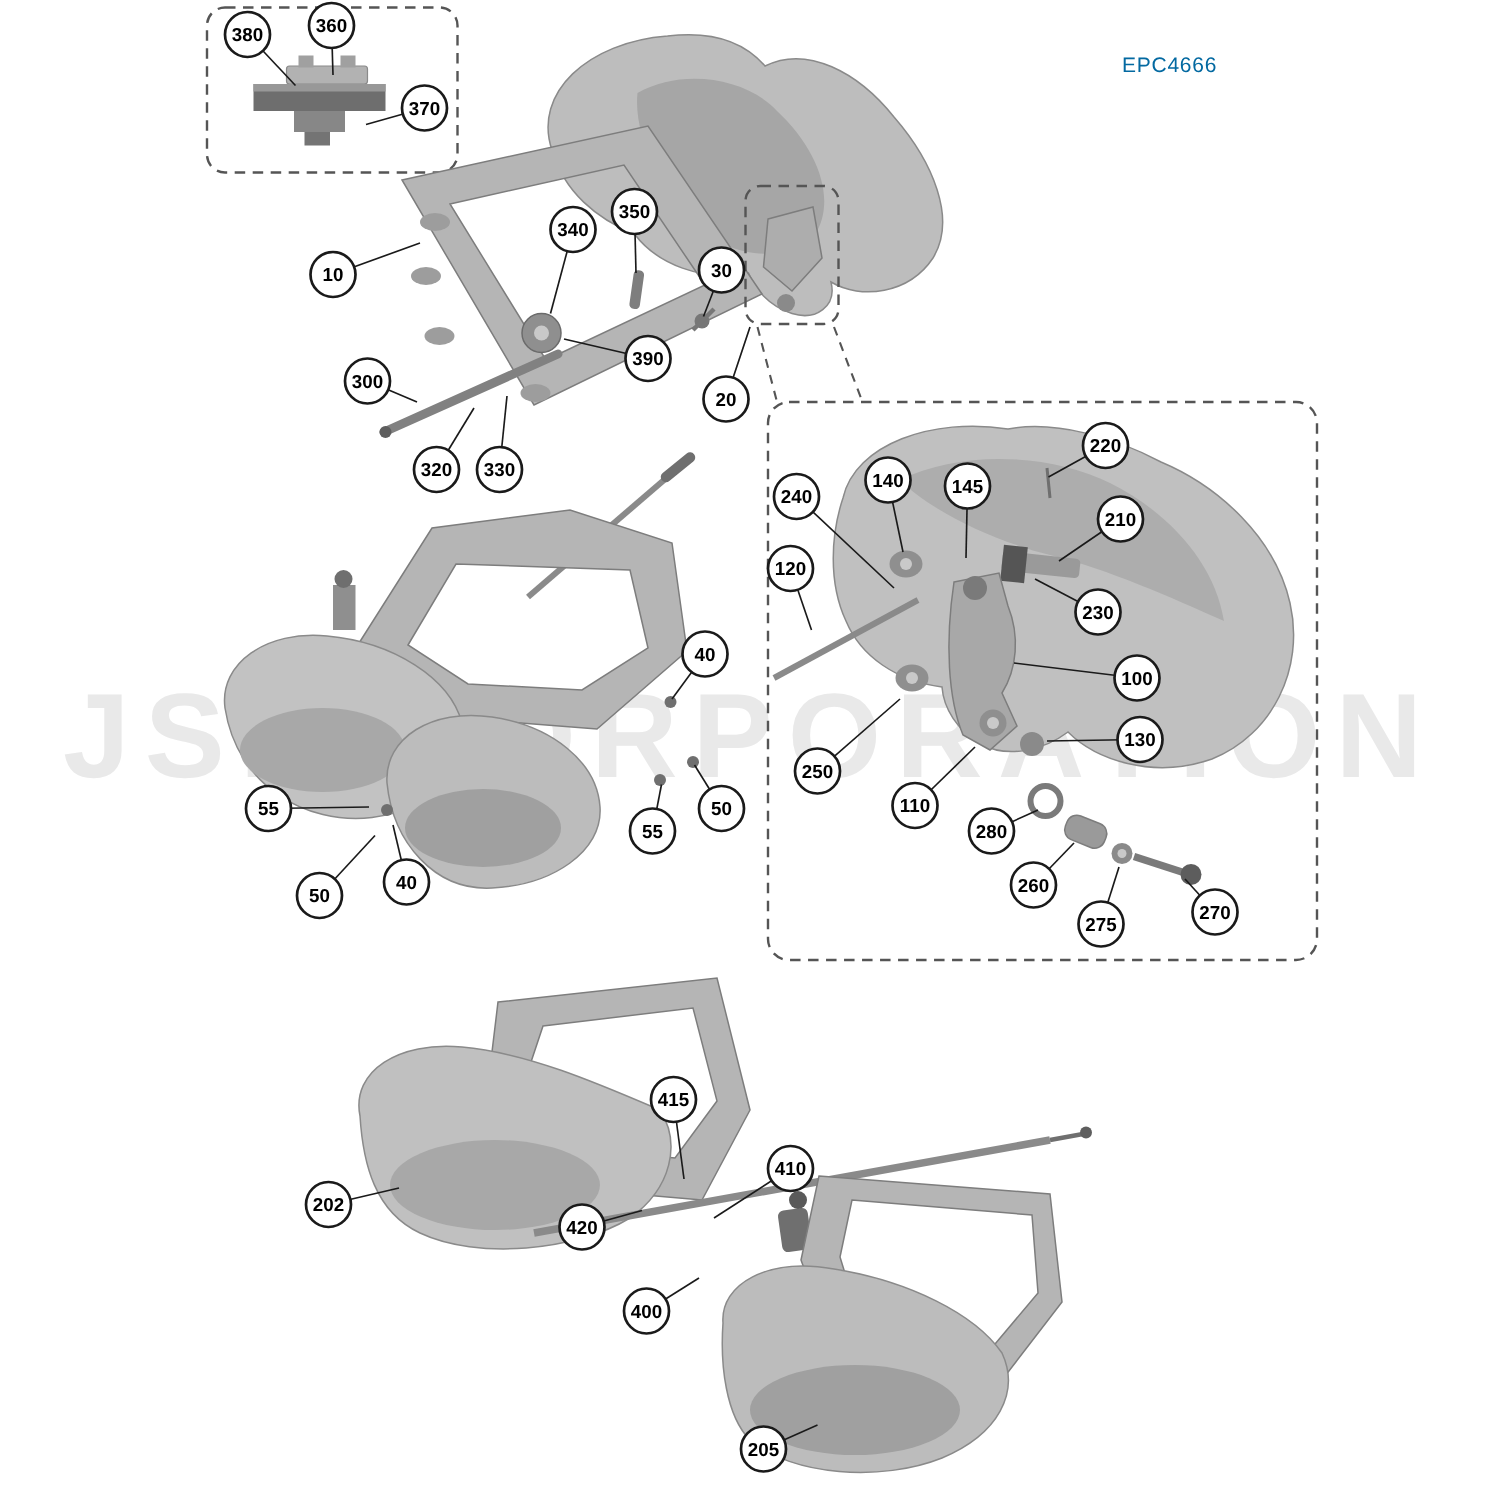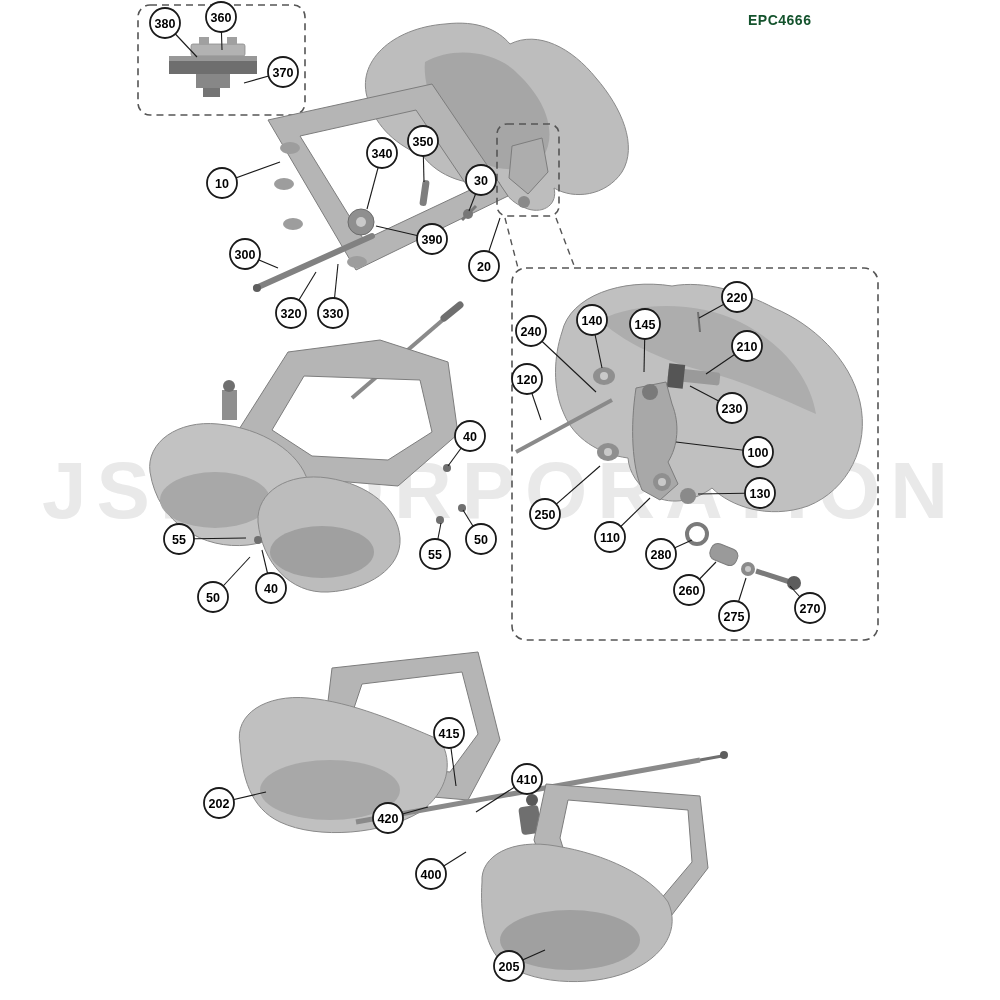--- a/index.html
+++ b/index.html
@@ -1,21 +1,21 @@
 <!DOCTYPE html>
 <html><head>
 <meta charset="utf-8">
 <style>
   html,body{margin:0;padding:0;background:#ffffff;}
   .stage{
     position:relative;width:1000px;height:1000px;background:#ffffff;overflow:hidden;
     font-family:"Liberation Sans", sans-serif;
   }
   .doc-code{
-    position:absolute;left:748px;top:12px;font-size:14px;font-weight:bold;color:#14532d;
+    position:absolute;left:748px;top:35px;font-size:14px;font-weight:normal;color:#0369a1;
     letter-spacing:0.5px;
   }
   svg#diagram{position:absolute;left:0;top:0;}
   .watermark-text{
     font-family:"Liberation Sans", sans-serif;
     font-weight:bold;font-size:80px;letter-spacing:10px;fill:#e9e9e9;
   }
   .dashed-box{fill:none;stroke:#555;stroke-width:1.6;stroke-dasharray:7 5;}
   .dashed-line{stroke:#555;stroke-width:1.4;stroke-dasharray:6 5;}
   .leader{stroke:#1a1a1a;stroke-width:1.1;}

